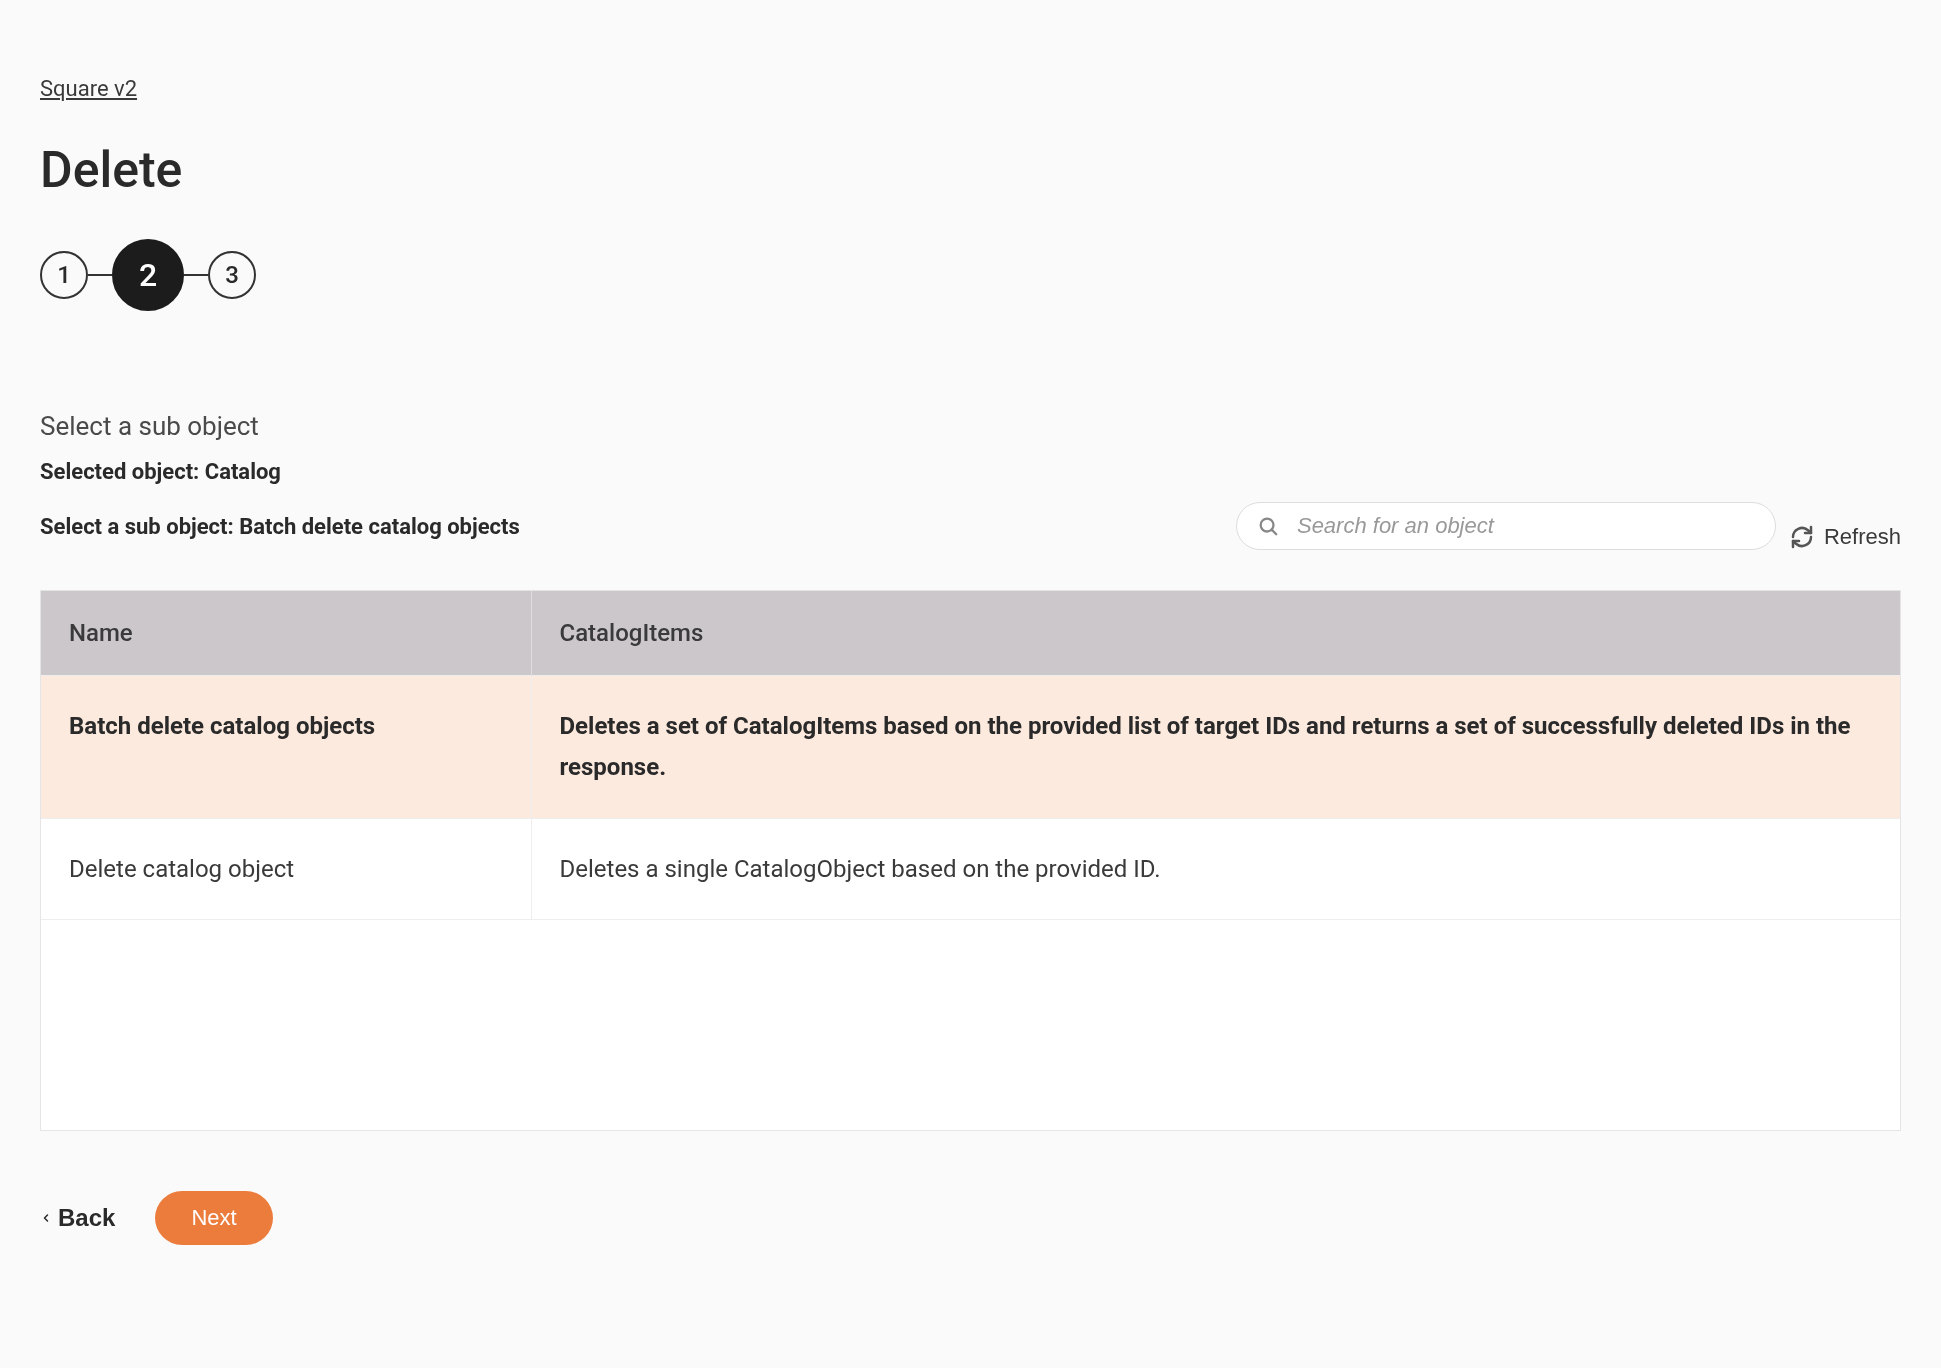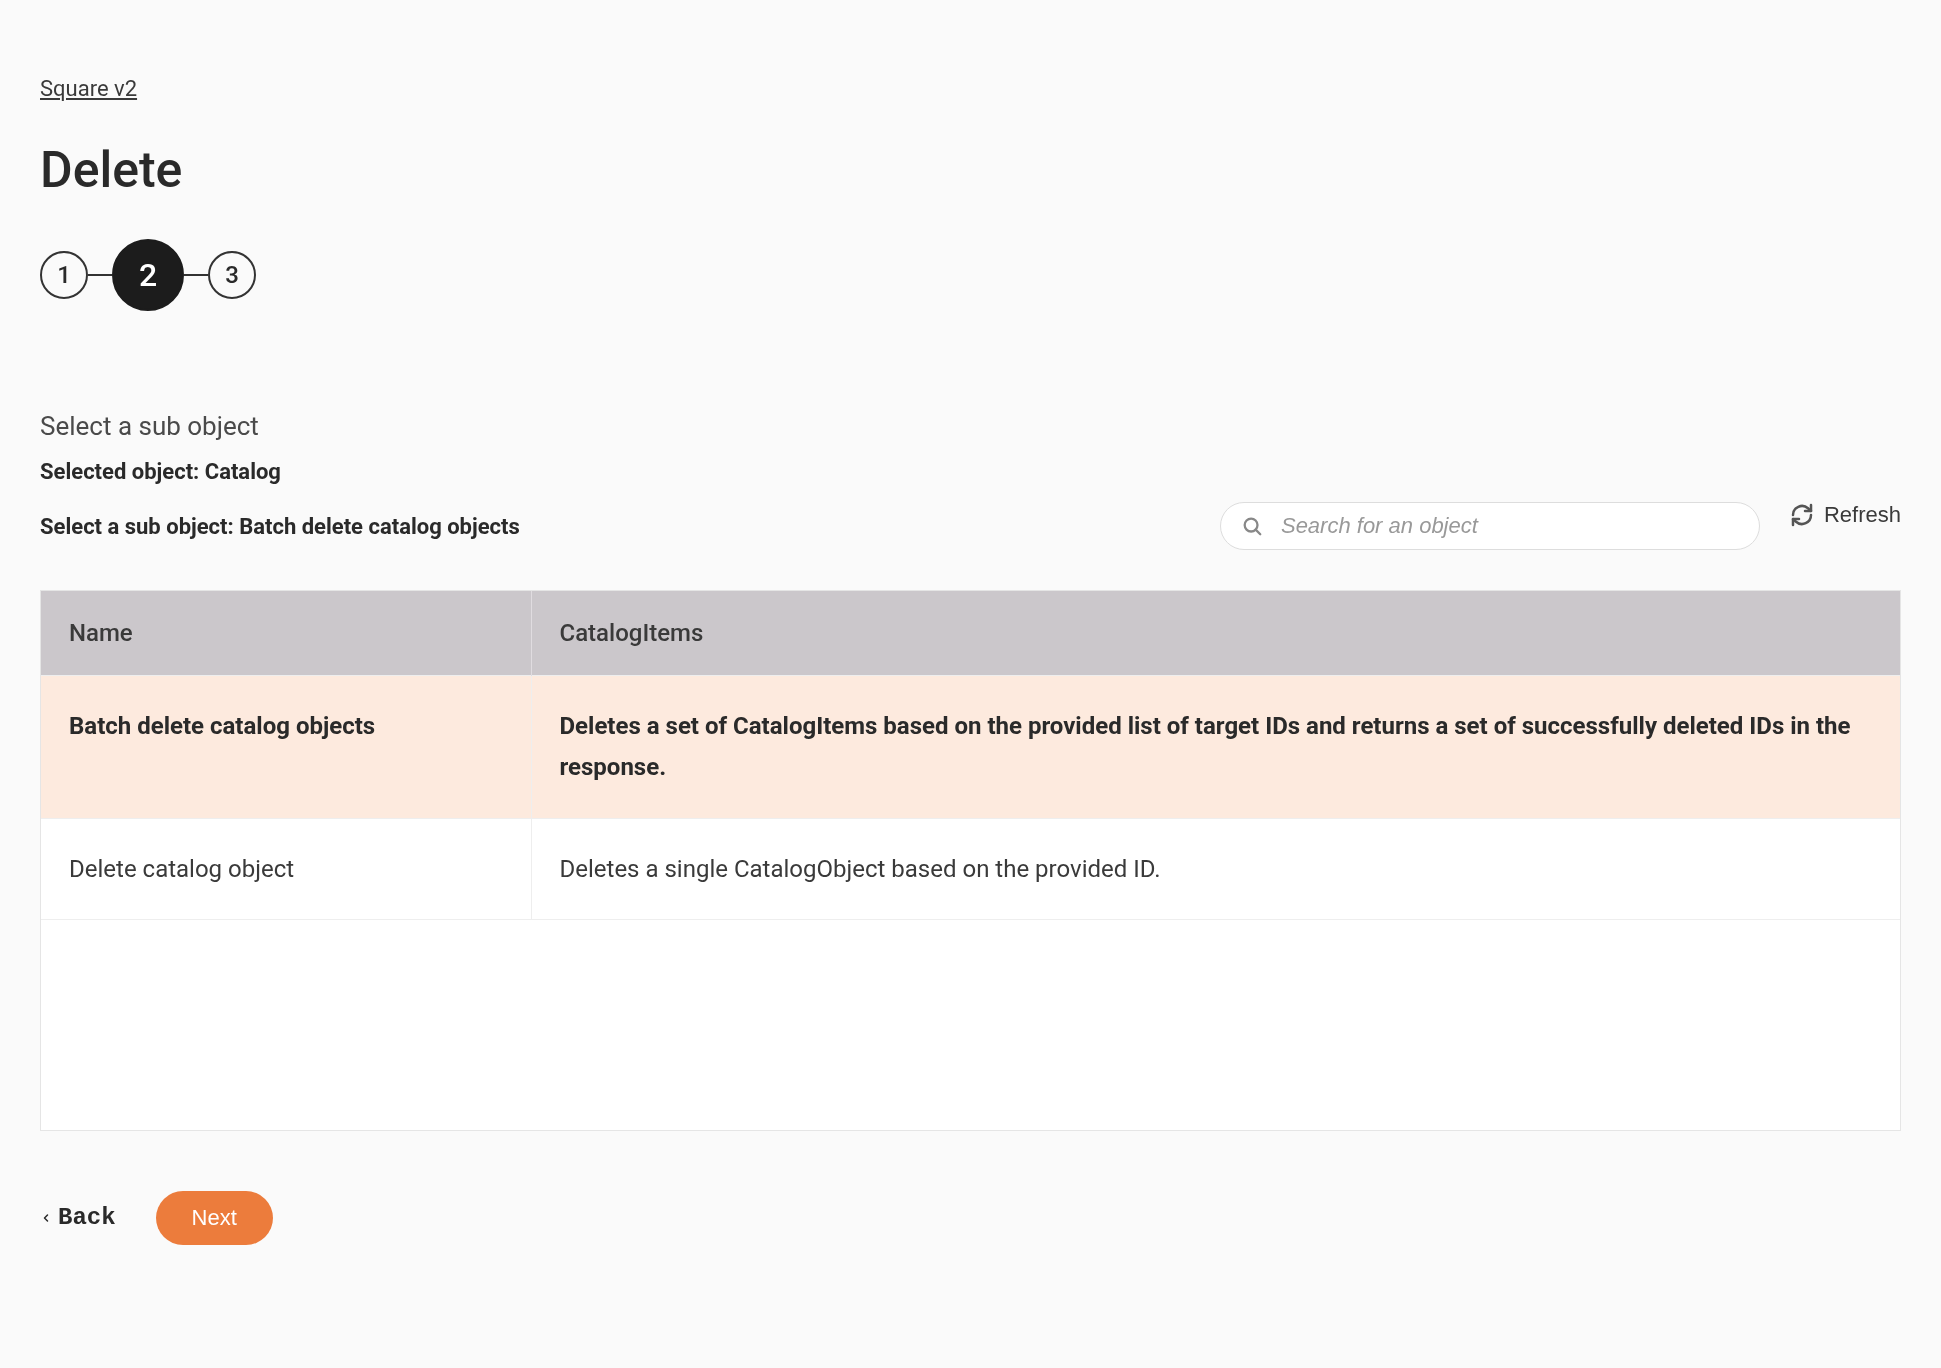--- a/index.html
+++ b/index.html
@@ -73,22 +73,22 @@
       margin-bottom: 18px;
     }
     .row-flex {
       display: flex;
       justify-content: space-between;
       align-items: center;
       margin-bottom: 40px;
     }
     .search-refresh {
       display: flex;
-      align-items: flex-start;
-      gap: 30px;
+      align-items: flex-end;
+      gap: 14px;
     }
     .search-box {
       display: flex;
       align-items: center;
       border: 1px solid #ddd;
       border-radius: 999px;
       padding: 10px 20px;
       width: 540px;
       background: #fff;
     }
@@ -174,21 +174,20 @@
     .back-btn {
       display: flex;
       align-items: center;
       gap: 6px;
       font-size: 24px;
       font-weight: 600;
       color: #2a2a2a;
       cursor: pointer;
       background: none;
       border: none;
-      font-family: Liberation Mono, monospace;
     }
     .next-btn {
       background: #ec7c3c;
       color: #fff;
       font-size: 22px;
       font-weight: 500;
       padding: 14px 36px;
       border: none;
       border-radius: 999px;
       cursor: pointer;

